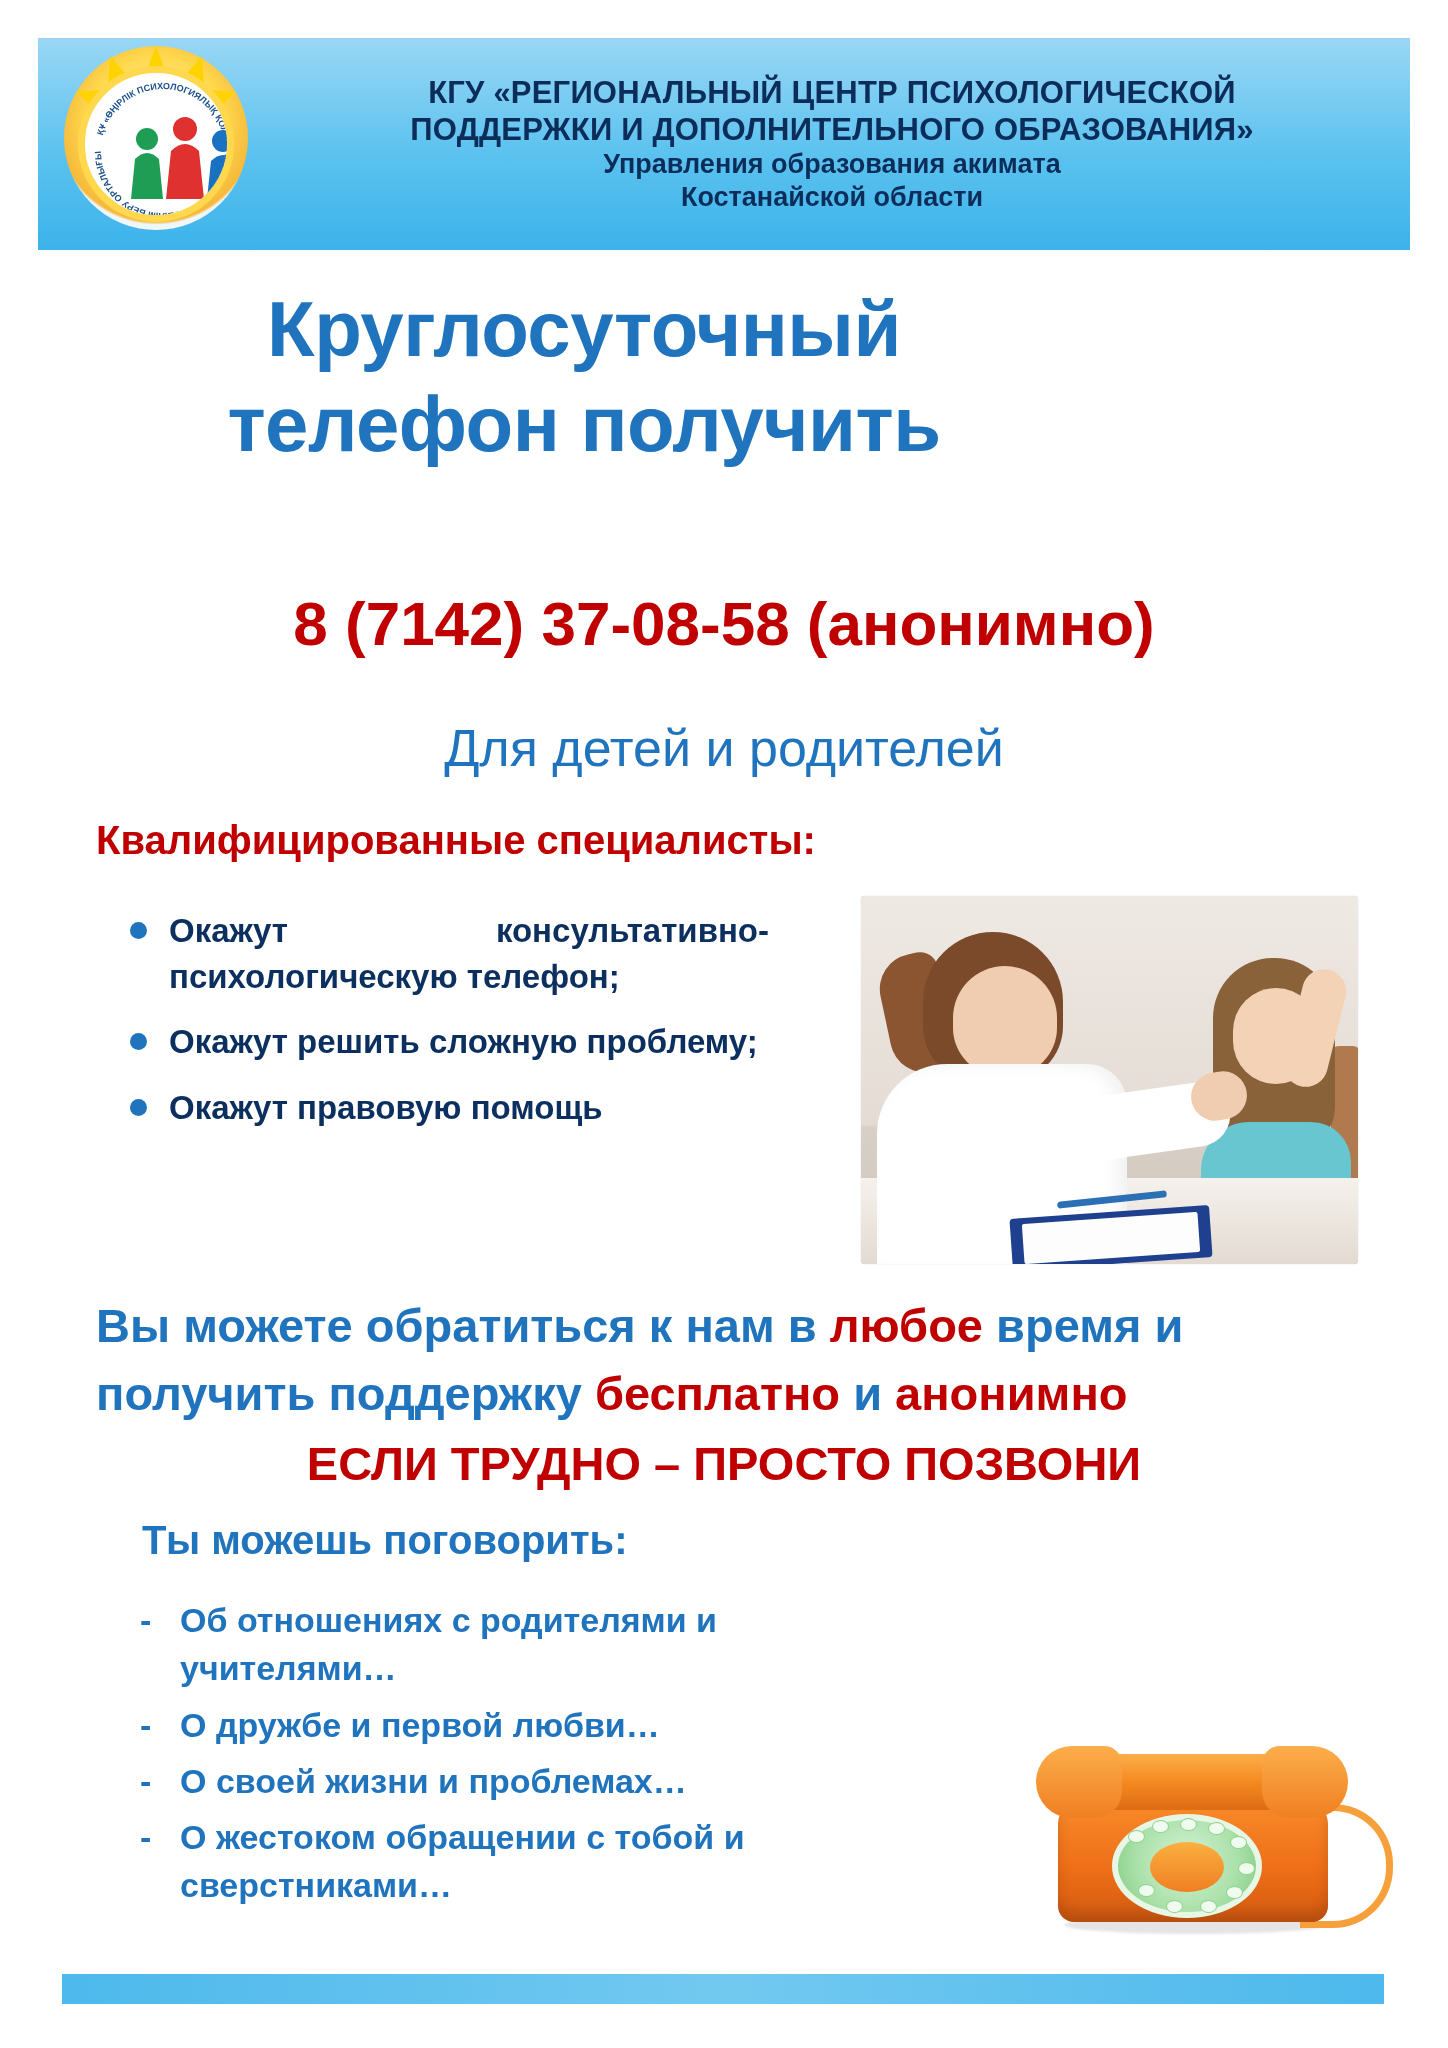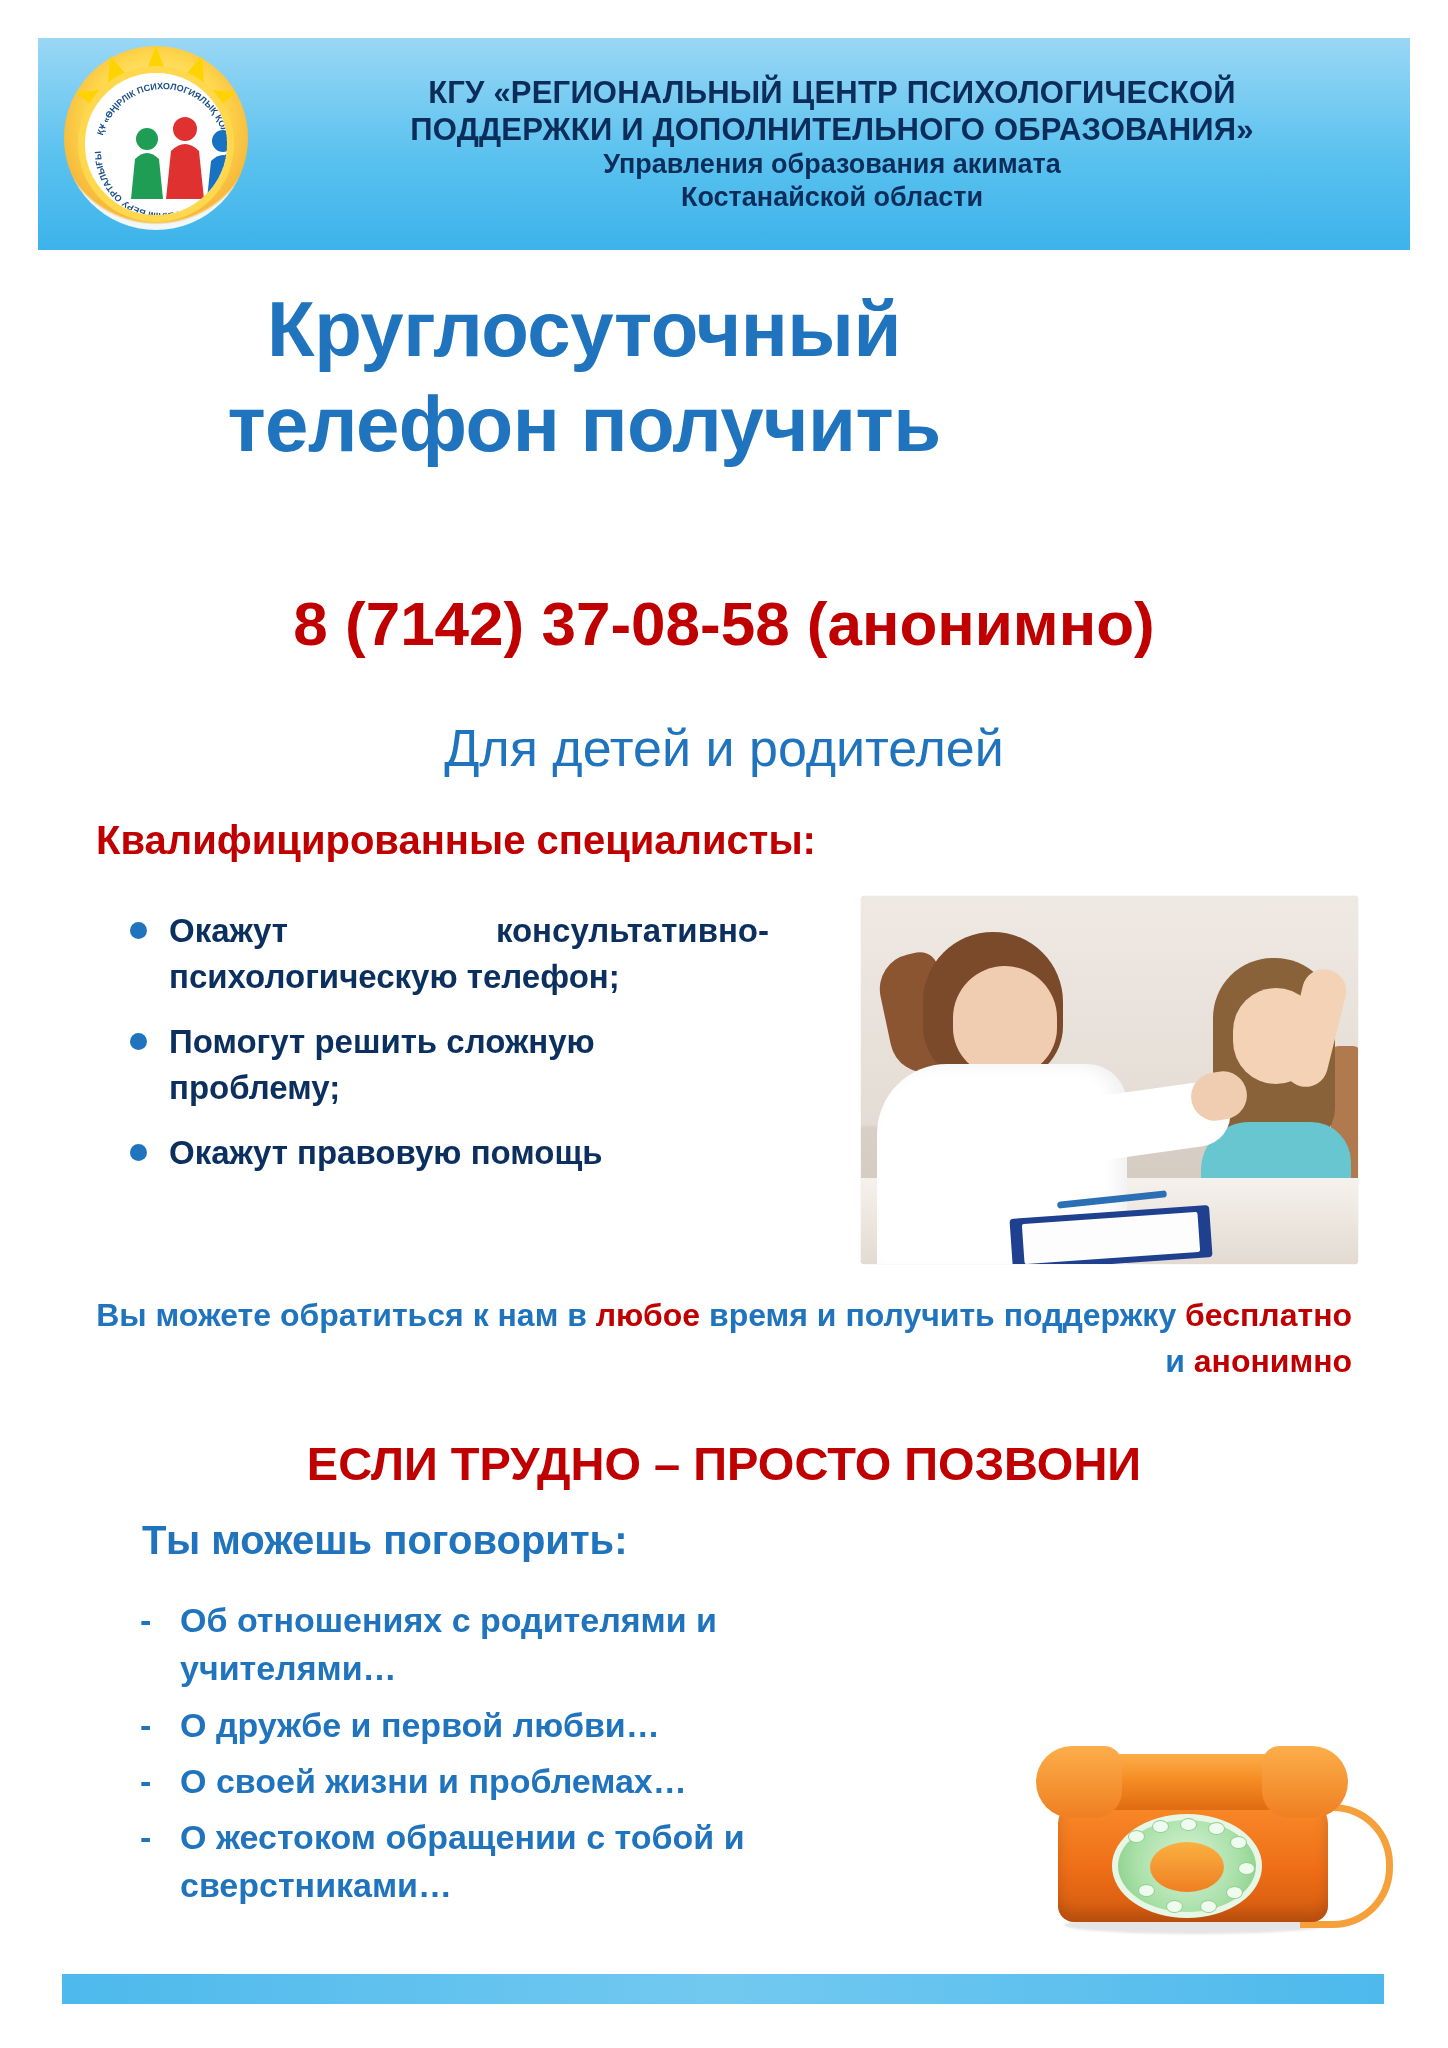--- a/index.html
+++ b/index.html
@@ -301,23 +301,23 @@
     border-radius: 4px;
     transform: rotate(-6deg);
   }
 
   
   .mid-para {
     position: absolute;
     top: 1292px;
     left: 96px;
     width: 1256px;
-    text-align: right;
+    text-align: left;
     color: #1f74bd;
-    font-size: 32px;
+    font-size: 47px;
     font-weight: bold;
     line-height: 1.45;
   }
   .mid-para .red { color: #c00000; }
 
   .call-line {
     position: absolute;
     top: 1436px;
     left: 0;
     width: 1448px;
@@ -508,21 +508,21 @@
 
   <div class="spec-heading">Квалифицированные специалисты:</div>
 
   <div class="bullets">
     <div class="bullet-item">
       <span class="bullet-dot"></span>
       <span class="bullet-text justify">Окажут консультативно-психологическую телефон;</span>
     </div>
     <div class="bullet-item">
       <span class="bullet-dot"></span>
-      <span class="bullet-text">Помогут решить сложную проблему;</span>
+      <span class="bullet-text">Окажут решить сложную проблему;</span>
     </div>
     <div class="bullet-item">
       <span class="bullet-dot"></span>
       <span class="bullet-text">Окажут правовую помощь</span>
     </div>
   </div>
 
   <div class="photo">
     <div class="photo-bg"></div>
     <div class="ph-chair"></div>

